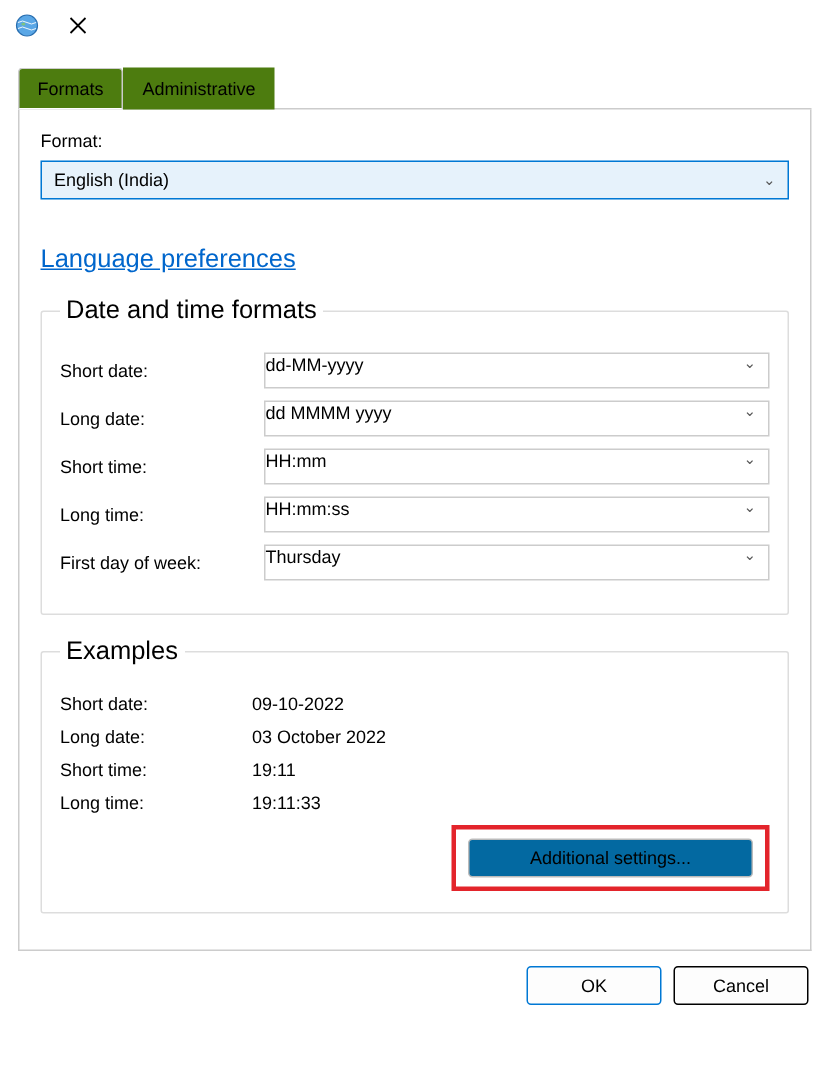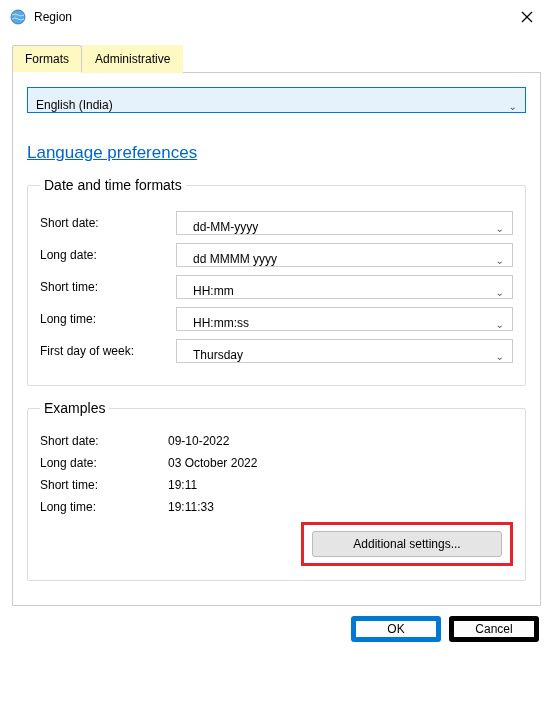--- a/index.html
+++ b/index.html
@@ -40,21 +40,21 @@
   .tabs {
     display: flex;
     border-bottom: 1px solid #ccc;
   }
   .tab {
     padding: 6px 12px;
     border: 1px solid transparent;
     border-bottom: none;
     position: relative;
     top: 1px;
-    background: #fef9c3;
+    background: #4d7c0f;
     cursor: default;
     font-size: 12px;
   }
   .tab.active {
     border-color: #ccc;
     border-bottom: 1px solid #fff;
     border-radius: 3px 3px 0 0;
   }
   .tab-content {
     border: 1px solid #ccc;
@@ -66,21 +66,21 @@
     display: block;
     margin-bottom: 6px;
     font-size: 12px;
   }
   .format-select {
     width: 100%;
     height: 26px;
     border: 1px solid #0078d4;
     background: #e6f2fb;
     display: flex;
-    align-items: flex-end;
+    align-items: center;
     padding: 0 8px;
     position: relative;
     font-size: 12px;
   }
   .format-select .chev {
     position: absolute;
     right: 8px;
     color: #555;
     font-size: 10px;
   }
@@ -92,40 +92,40 @@
     margin: 18px 0 14px 0;
     cursor: pointer;
   }
   fieldset {
     border: 1px solid #ddd;
     border-radius: 2px;
     padding: 10px 12px 14px 12px;
     margin: 0 0 14px 0;
   }
   fieldset legend {
-    font-size: 14px;
+    font-size: 17px;
     padding: 0 4px;
   }
   .form-row {
     display: flex;
     align-items: center;
     margin: 8px 0;
   }
   .form-row .lbl {
     width: 136px;
     font-size: 12px;
   }
   .combo {
     flex: 1;
     height: 24px;
     border: 1px solid #ccc;
     background: #fff;
     display: flex;
-    align-items: flex-end;
-    padding: 0 16px;
+    align-items: flex-start;
+    padding: 0 0;
     position: relative;
     font-size: 12px;
   }
   .combo .chev {
     position: absolute;
     right: 8px;
     color: #555;
     font-size: 10px;
   }
   .example-row {
@@ -140,39 +140,39 @@
     margin-top: 8px;
   }
   .highlight-box {
     border: 3px solid #e3242b;
     padding: 6px 8px;
   }
   .btn {
     height: 26px;
     min-width: 190px;
     border: 1px solid #bbb;
-    background: #e5e5e5;
+    background: #0369a1;
     border-radius: 3px;
     font-size: 12px;
     display: inline-flex;
     align-items: center;
     justify-content: center;
     padding: 0 12px;
     cursor: default;
   }
   .dialog-buttons {
     display: flex;
     justify-content: flex-end;
     gap: 8px;
     padding: 10px 14px 12px 14px;
   }
   .dlg-btn {
     width: 90px;
     height: 26px;
-    border: 5px solid #000000;
+    border: 1px solid #000000;
     background: #fdfdfd;
     border-radius: 3px;
     font-size: 12px;
     display: inline-flex;
     align-items: center;
     justify-content: center;
     cursor: default;
   }
   .dlg-btn.primary {
     border-color: #0078d4;
@@ -187,38 +187,38 @@
 
 <div class="titlebar">
   <span class="globe">
     <svg viewBox="0 0 16 16" width="16" height="16">
       <circle cx="8" cy="8" r="7" fill="#5aa7e6" stroke="#2a6fb0" stroke-width="0.8"></circle>
       <path d="M2 6 Q5 4 8 6 Q11 8 14 6" stroke="#fff" stroke-width="0.6" fill="none"></path>
       <path d="M2 10 Q5 8 8 10 Q11 12 14 10" stroke="#fff" stroke-width="0.6" fill="none"></path>
       <path d="M4 7 Q6 5 7 7 Q6 9 4 7" fill="#7fc47f"></path>
     </svg>
   </span>
-  <span class="title">Region</span>
   <span class="close">
     <svg viewBox="0 0 12 12" width="12" height="12">
       <line x1="1" y1="1" x2="11" y2="11" stroke="#000" stroke-width="1.2"></line>
       <line x1="11" y1="1" x2="1" y2="11" stroke="#000" stroke-width="1.2"></line>
     </svg>
   </span>
 </div>
 
 <div class="tabs-container">
   <div class="tabs">
     <div class="tab active">Formats</div>
     <div class="tab">Administrative</div>
   </div>
 
   <div class="tab-content">
 
     <div class="format-section">
+      <span class="format-label">Format:</span>
       <div class="format-select">
         <span>English (India)</span>
         <span class="chev">⌄</span>
       </div>
     </div>
 
     <a class="link">Language preferences</a>
 
     <fieldset>
       <legend>Date and time formats</legend>

